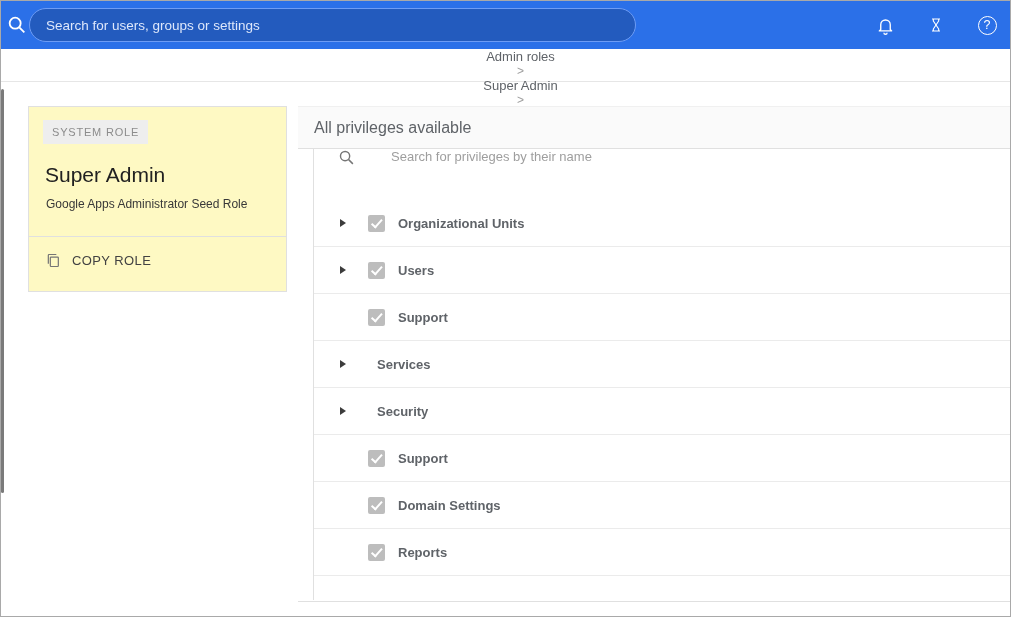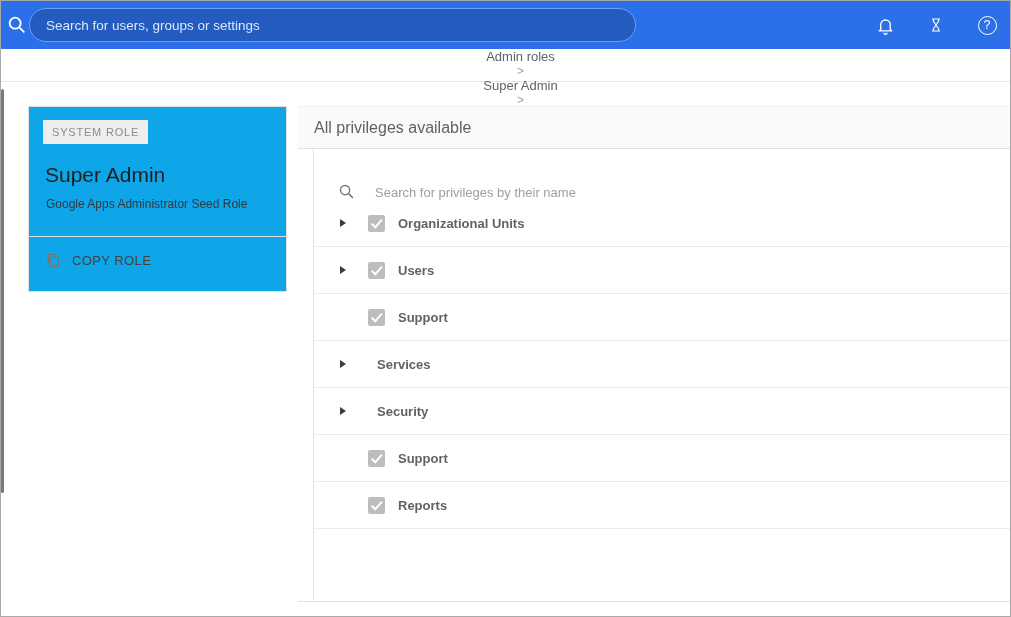--- a/index.html
+++ b/index.html
@@ -28,37 +28,37 @@
   .sep { margin:0 9px; color:#9e9e9e; font-size:12px; }
   .priv-select { display:flex; align-items:stretch; border:1px solid #c4c4c4; height:24px; background:#fff; cursor:pointer;font-style:italic; }
   .priv-select .label-part { padding:0 10px; font-size:13px; color:#3c4043; display:flex; align-items:center; }
   .priv-select .caret-part { width:23px; border-left:1px solid #c4c4c4; display:flex; align-items:center; justify-content:center; }
   .caret-down { width:0; height:0; border-left:4px solid transparent; border-right:4px solid transparent; border-top:5px solid #757575; }
 
   .left-scrollbar { position:absolute; left:0; top:88px; width:3px; height:404px; background:#7a7a7a; border-radius:2px; }
 
   
   .role-card { position:absolute; left:27px; top:105px; width:259px; height:186px;
-               border:1px solid #e0e0e0; background:#0ea5e9; }
+               border:1px solid #e0e0e0; background:#fef9c3; }
   .badge { position:absolute; left:14px; top:13px; background:#eeeeee; color:#8c8c8c;
            font-size:11px; letter-spacing:0.8px; padding:6px 9px; }
   .role-title { position:absolute; left:16px; top:56px; font-size:21px; color:#212121; font-weight:400; }
   .role-subtitle { position:absolute; left:17px; top:90px; font-size:12px; color:#383838; }
   .card-divider { position:absolute; left:0; right:0; top:129px; border-top:1px solid #e0e0e0; }
   .copy-row { position:absolute; left:16px; top:145px; display:flex; align-items:center; gap:11px;
               color:#424242; font-size:13px; letter-spacing:0.4px; cursor:pointer; }
 
   
   .priv-panel { position:absolute; left:297px; top:105px; width:714px; height:496px;
                 background:#fff; border-top:1px solid #f0f0f0; border-bottom:1px solid #e0e0e0; }
   .panel-header { height:42px; background:#fafafa; border-bottom:1px solid #e0e0e0;
                   display:flex; align-items:center; padding-left:16px; font-size:16px; color:#5f6368; }
   .table-wrap { position:absolute; left:15px; top:42px; right:0; bottom:1px;
                 border-left:1px solid #e0e0e0; overflow:hidden; background:#fff; }
-  .search-row { height:51px; display:flex; align-items:flex-end; padding-left:24px; }
+  .search-row { height:51px; display:flex; align-items:flex-start; padding-left:24px;gap:16px; }
   .search-row input { border:none; outline:none; font-size:13px; color:#424242; margin-left:20px;
                       width:420px; font-family:inherit; }
   .search-row input::placeholder { color:#9e9e9e; opacity:1; }
   .col-header { height:32px; background:#f5f5f5; border-top:1px solid #e0e0e0; border-bottom:1px solid #e0e0e0;
                 display:flex; align-items:center; padding-left:28px; font-size:12px; color:#3c4043; }
   .priv-row { height:47px; display:flex; align-items:center; border-bottom:1px solid #ebebeb; padding-left:26px; }
   .arrow-slot { width:28px; display:flex; align-items:center; }
   .tri { width:0; height:0; border-left:6px solid #3c3c3c; border-top:4.5px solid transparent;
          border-bottom:4.5px solid transparent; cursor:pointer; }
   .checkbox { width:17px; height:17px; background:#bdbdbd; border-radius:2px; margin-right:13px;
@@ -183,20 +183,25 @@
           </span>
         <span class="row-label">Security</span>
       </div>
 
       <div class="priv-row">
         <span class="arrow-slot"></span>
         <span class="checkbox"></span>
         <span class="row-label">Support</span>
       </div>
 
+      <div class="priv-row">
+        <span class="arrow-slot"></span>
+        <span class="checkbox"></span>
+        <span class="row-label">Domain Settings</span>
+      </div>
 
       <div class="priv-row">
         <span class="arrow-slot"></span>
         <span class="checkbox"></span>
         <span class="row-label">Reports</span>
       </div>
 
     </div>
   </div>
 

